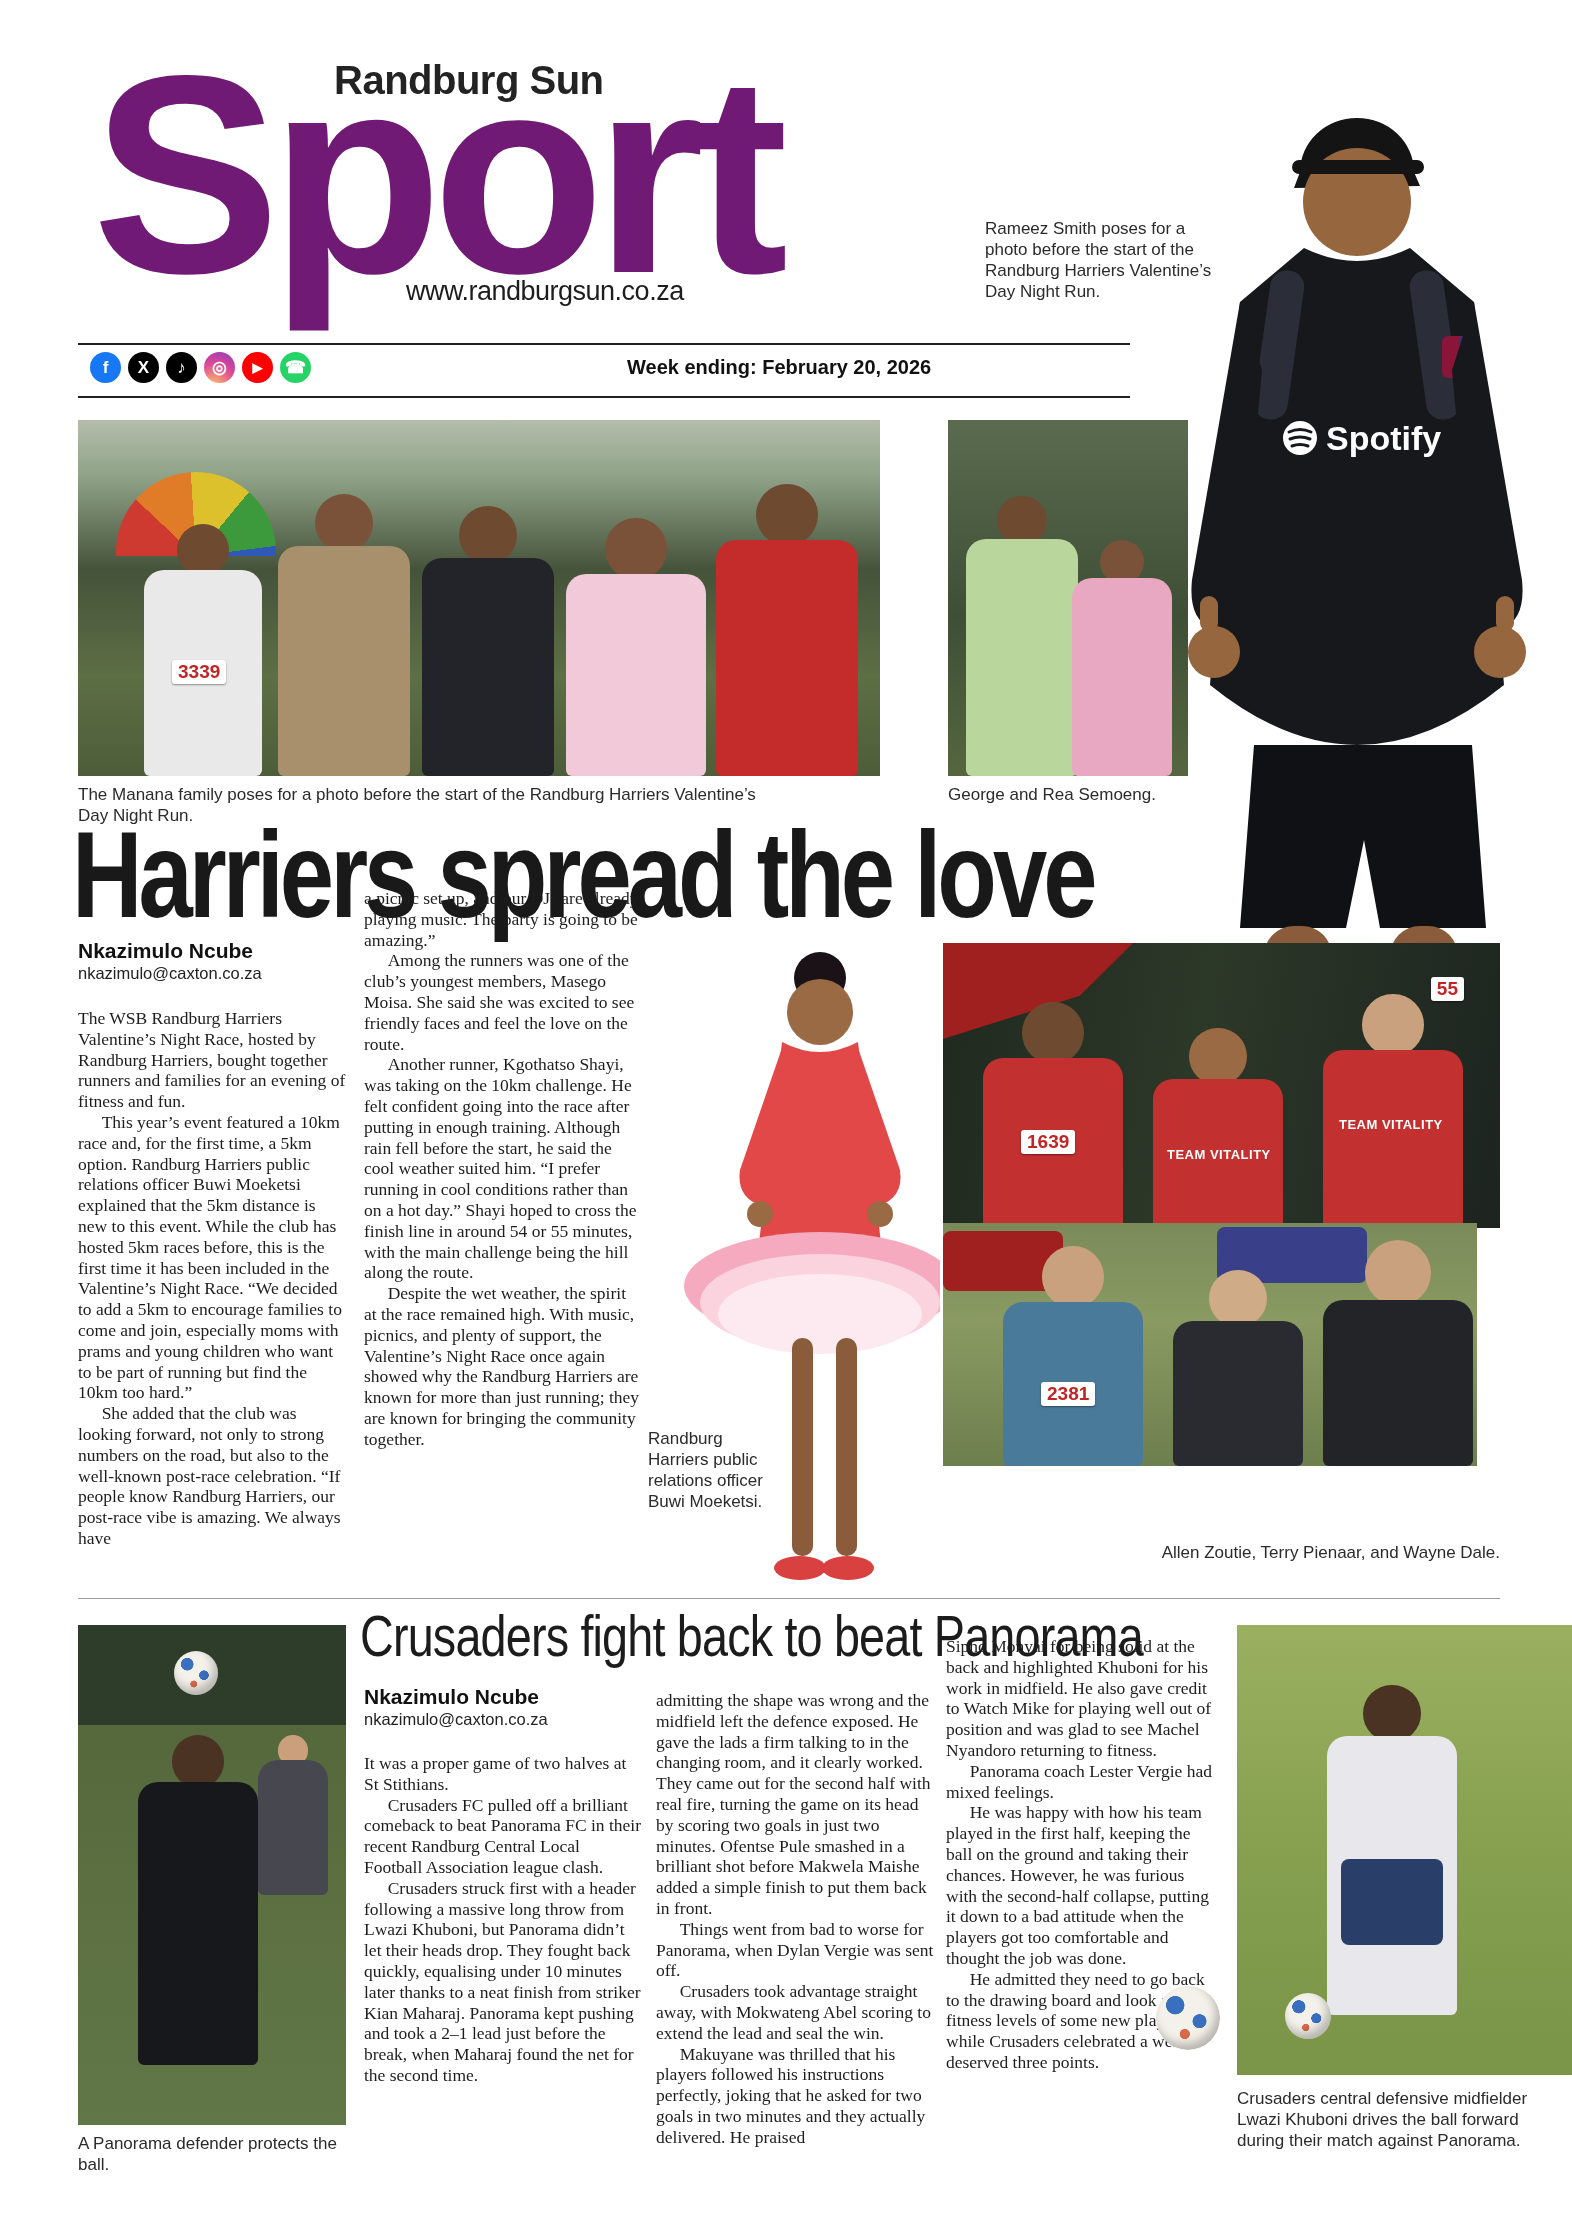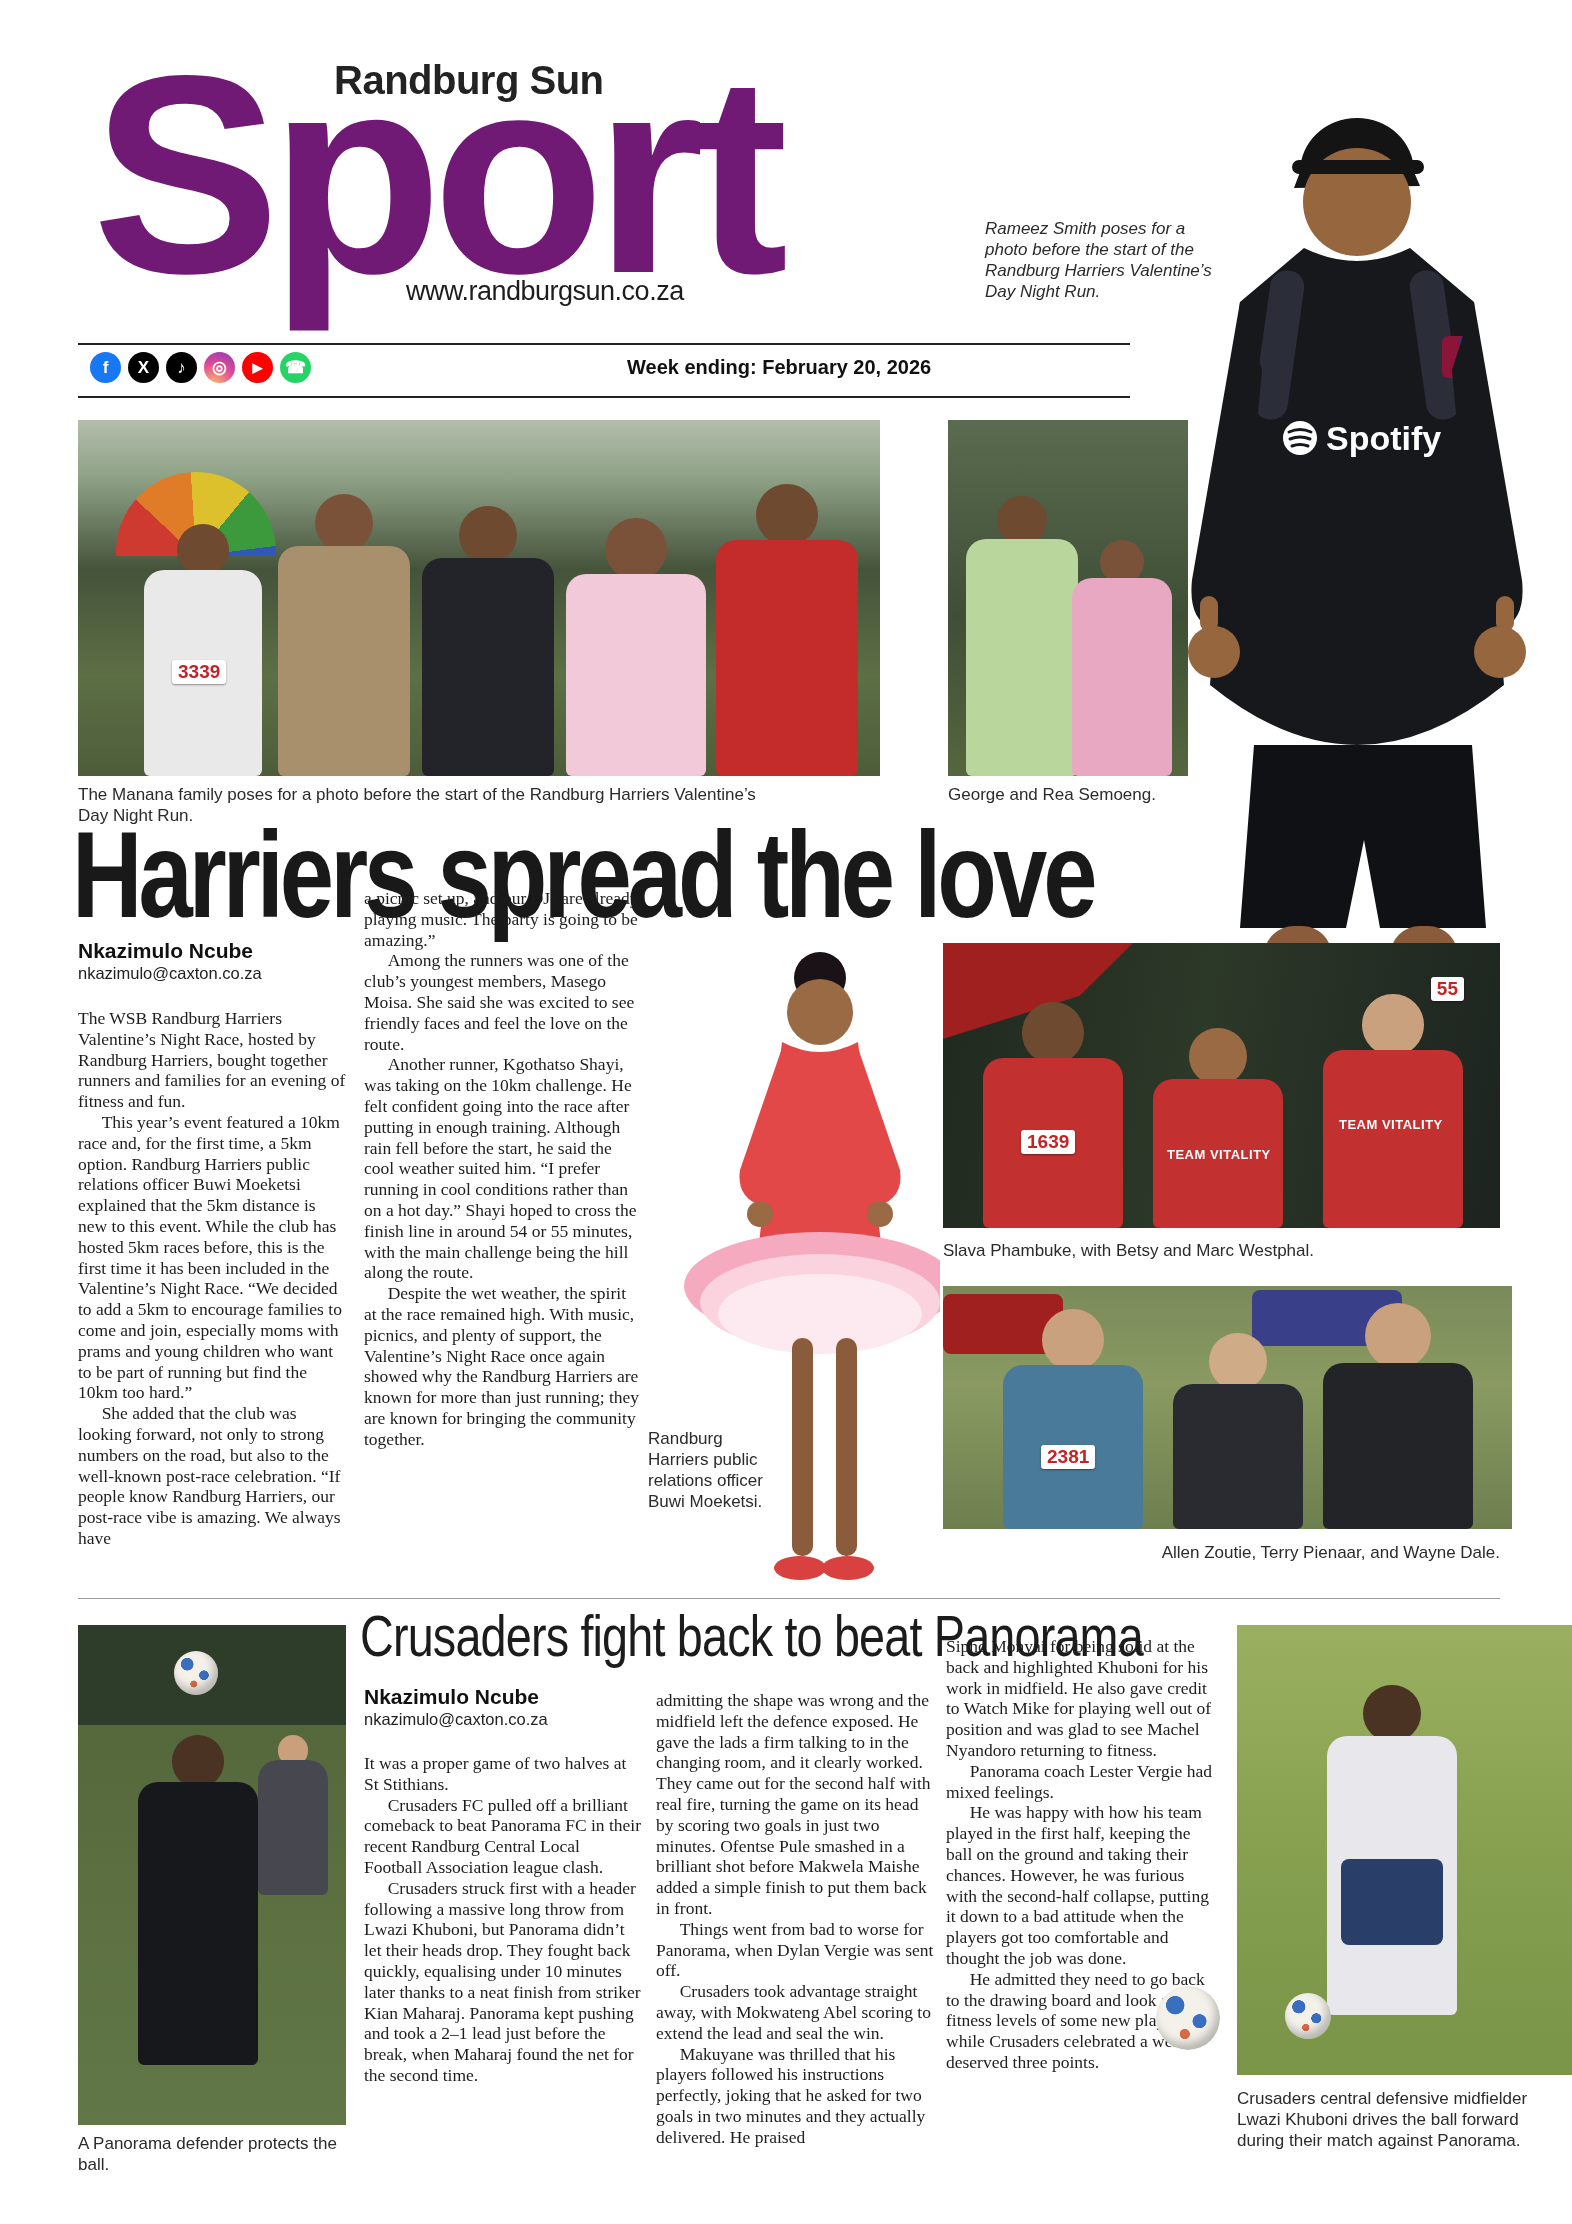--- a/index.html
+++ b/index.html
@@ -91,21 +91,21 @@
       <rect x="58" y="556" width="18" height="36" rx="9" fill="#96663f"></rect>
       <circle cx="358" cy="612" r="26" fill="#96663f"></circle>
       <rect x="354" y="556" width="18" height="36" rx="9" fill="#96663f"></rect>
       <path d="M112,705 L330,705 L344,888 L238,888 L222,800 L204,888 L98,888 Z" fill="#101114"></path>
       <rect x="122" y="886" width="68" height="148" rx="30" fill="#8a5c3c"></rect>
       <rect x="248" y="886" width="68" height="148" rx="30" fill="#8a5c3c"></rect>
       <ellipse cx="154" cy="1044" rx="44" ry="18" fill="#e8e8e8"></ellipse>
       <ellipse cx="284" cy="1044" rx="44" ry="18" fill="#e8e8e8"></ellipse>
     </svg>
   </div>
-  <div class="cap" style="left:985px;top:218px;width:245px;font-style:italic;">Rameez Smith poses for a photo before the start of the Randburg Harriers Valentine’s Day Night Run.</div>
+  <div class="cap" style="left:985px;top:218px;width:245px;">Rameez Smith poses for a photo before the start of the Randburg Harriers Valentine’s Day Night Run.</div>
 
   <div class="photo" style="left:78px;top:420px;width:802px;height:356px;
        background:linear-gradient(#b4bdab 0%,#8fa287 16%,#45533a 42%,#5d6f45 72%,#4d5d39 100%);">
     <div class="abs" style="left:38px;top:52px;width:160px;height:84px;border-radius:160px 160px 0 0;
          background:conic-gradient(from 270deg at 50% 100%, #cf3a30 0 12%, #e07b28 12% 24%, #ddc12c 24% 36%, #3c9a3c 36% 48%, #2f58b8 48% 60%, #6a3a9a 60% 66%);"></div>
     <div class="person" style="left:66px;bottom:0;width:118px;height:252px;--skin:#6e4a30;--cloth:#e9e9e9;">
         <i class="hd"></i>
         <i class="bd"></i>
       </div>
     <div class="person" style="left:200px;bottom:0;width:132px;height:282px;--skin:#7a5239;--cloth:#a8906c;">
@@ -195,22 +195,22 @@
         <i class="hd"></i>
         <i class="bd"></i>
       </div>
     <div class="bib" style="left:78px;bottom:74px;">1639</div>
     <div class="bib" style="right:36px;top:34px;">55</div>
     <div class="shirt-label" style="left:224px;bottom:66px;">TEAM VITALITY</div>
     <div class="shirt-label" style="left:396px;bottom:96px;">TEAM VITALITY</div>
   </div>
   <div class="cap" style="left:943px;top:1240px;width:557px;text-align:left;">Slava Phambuke, with Betsy and Marc Westphal.</div>
 
-  <div class="photo" style="left:943px;top:1286px;width:569px;height:243px;
-       background:linear-gradient(#7a8a5a 0%,#8a9a62 40%,#6d7f4e 100%);">
+  <div class="photo" style="left:943px;top:1223px;width:494px;height:243px;
+       background:linear-gradient(#7a8a5a 0%,#8a9a62 40%,#6d7f4e 100%);padding-left:40px;">
     <div class="canopy" style="left:0;top:8px;width:120px;height:60px;border-radius:8px;"></div>
     <div class="canopy" style="right:110px;top:4px;width:150px;height:56px;border-radius:8px;background:#3a3f8a;"></div>
     <div class="person" style="left:60px;bottom:0;width:140px;height:220px;--skin:#c9a17e;--cloth:#4a7a9a;">
         <i class="hd"></i>
         <i class="bd"></i>
       </div>
     <div class="person" style="left:230px;bottom:0;width:130px;height:196px;--skin:#d0ab88;--cloth:#2a2b30;">
         <i class="hd"></i>
         <i class="bd"></i>
       </div>

